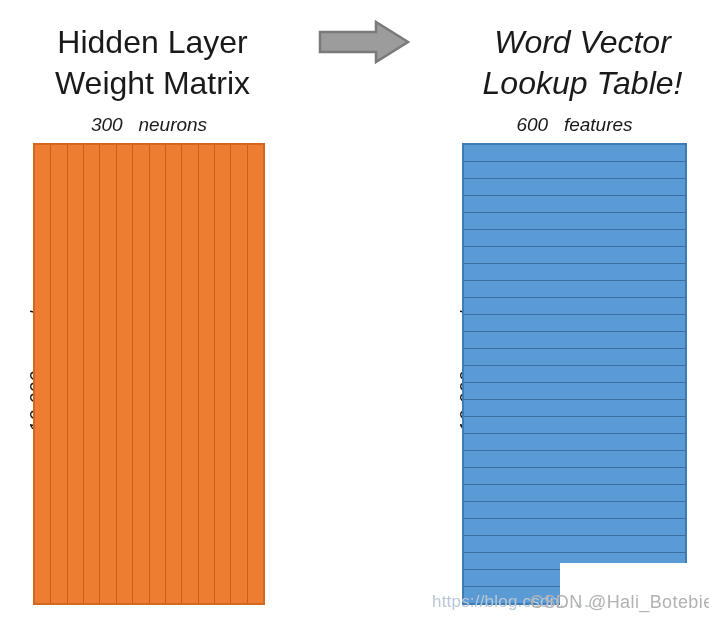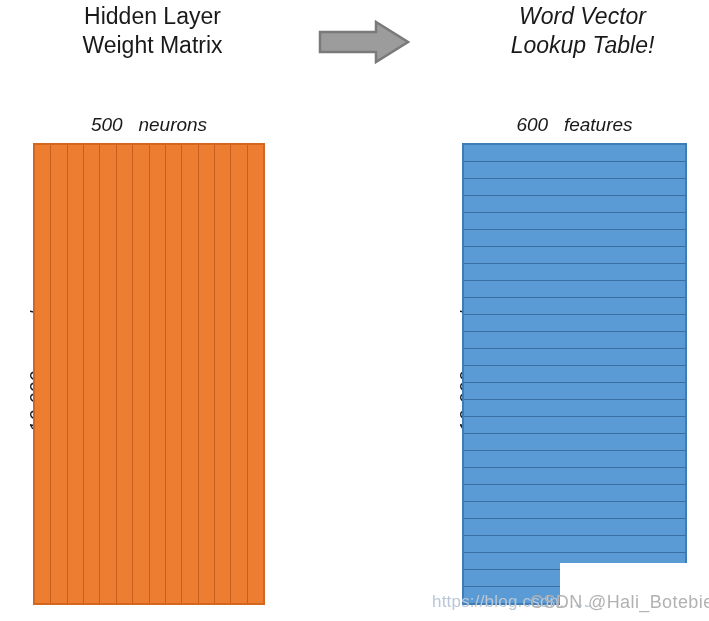--- a/index.html
+++ b/index.html
@@ -13,25 +13,26 @@
     position: relative;
     overflow: hidden;
     font-family: "Liberation Sans", sans-serif;
     color: #1a1a1a;
   }
 
   
   .title {
     position: absolute;
     text-align: center;
-    font-size: 23px;
+    font-size: 32px;
     line-height: 1.28;
     font-weight: 400;
     color: #1a1a1a;
     white-space: pre-line;
+    margin-top: 20px;
   }
   #title-left {
     left: 10px;
     top: 2px;
     width: 285px;
   }
   #title-right {
     left: 445px;
     top: 2px;
     width: 275px;
@@ -169,21 +170,21 @@
 
 <div id="arrow-icon">
   <svg width="92" height="44" viewBox="0 0 92 44" xmlns="http://www.w3.org/2000/svg">
     <polygon points="2,12 58,12 58,2 90,22 58,42 58,32 2,32" fill="#9C9C9C" stroke="#7A7A7A" stroke-width="2.5" stroke-linejoin="miter"></polygon>
   </svg>
 </div>
 
 <div class="title" id="title-right">Word Vector
 Lookup Table!</div>
 
-<div class="col-header" id="header-left">500   neurons</div>
+<div class="col-header" id="header-left">300   neurons</div>
 
 <div class="col-header" id="header-right">600   features</div>
 
 <div class="side-label" id="side-label-left">10,000   words</div>
 
 <div class="side-label" id="side-label-right">10,000   words</div>
 
 <div class="matrix" id="matrix-hidden-layer">
     <div class="cell"></div>
     <div class="cell"></div>

